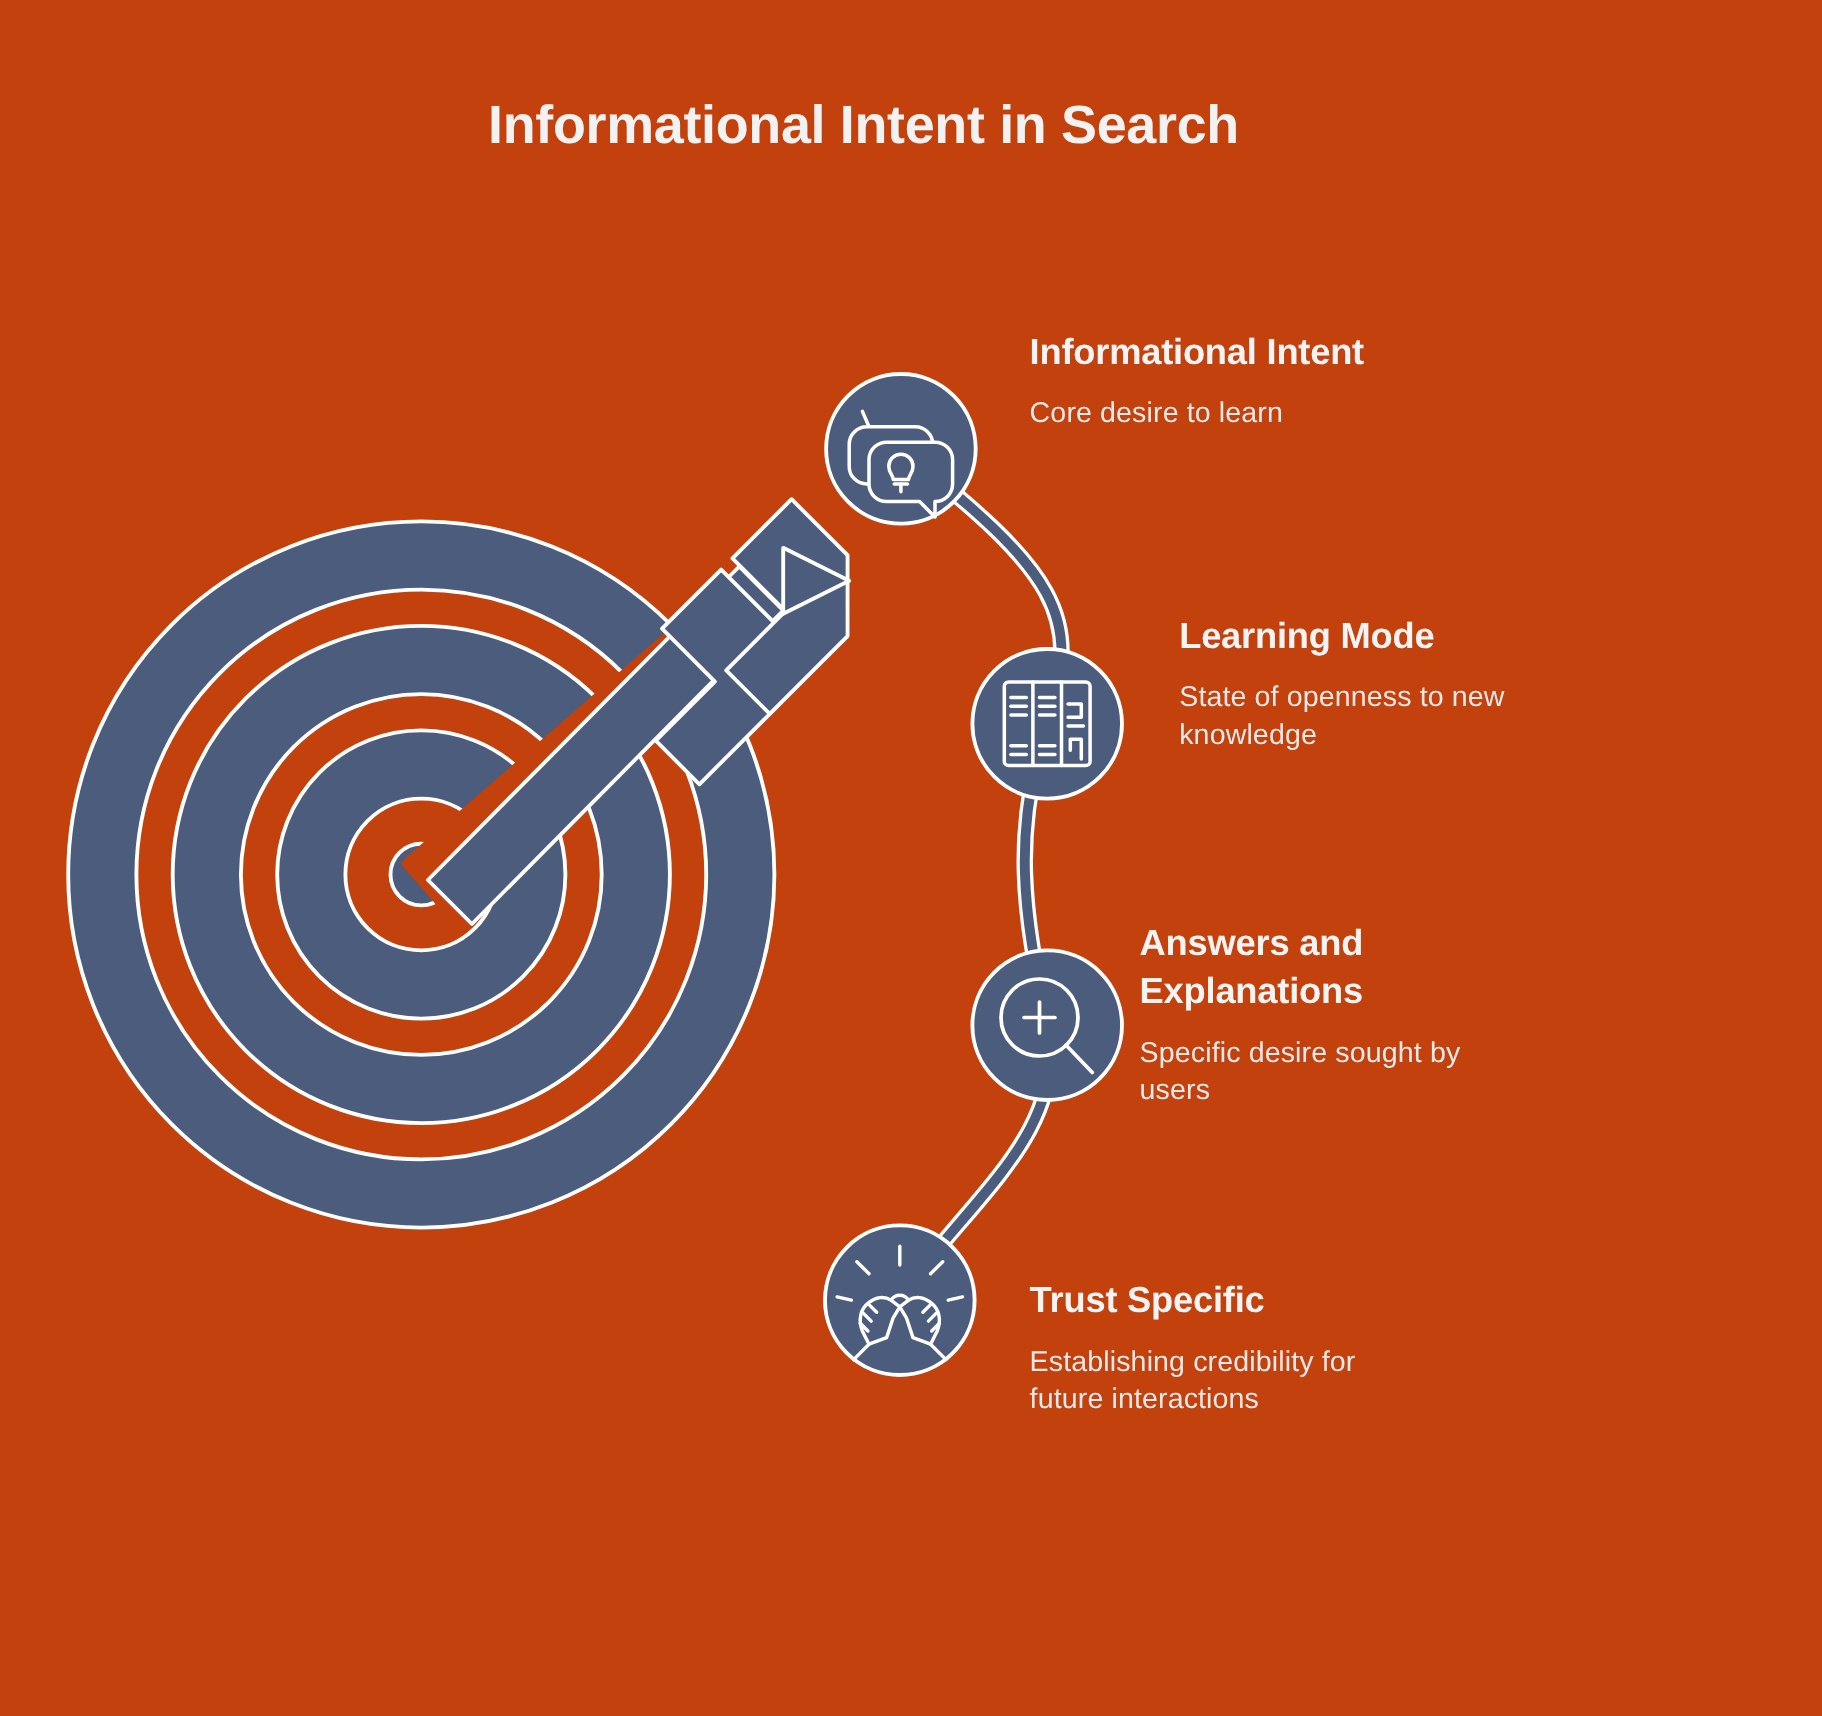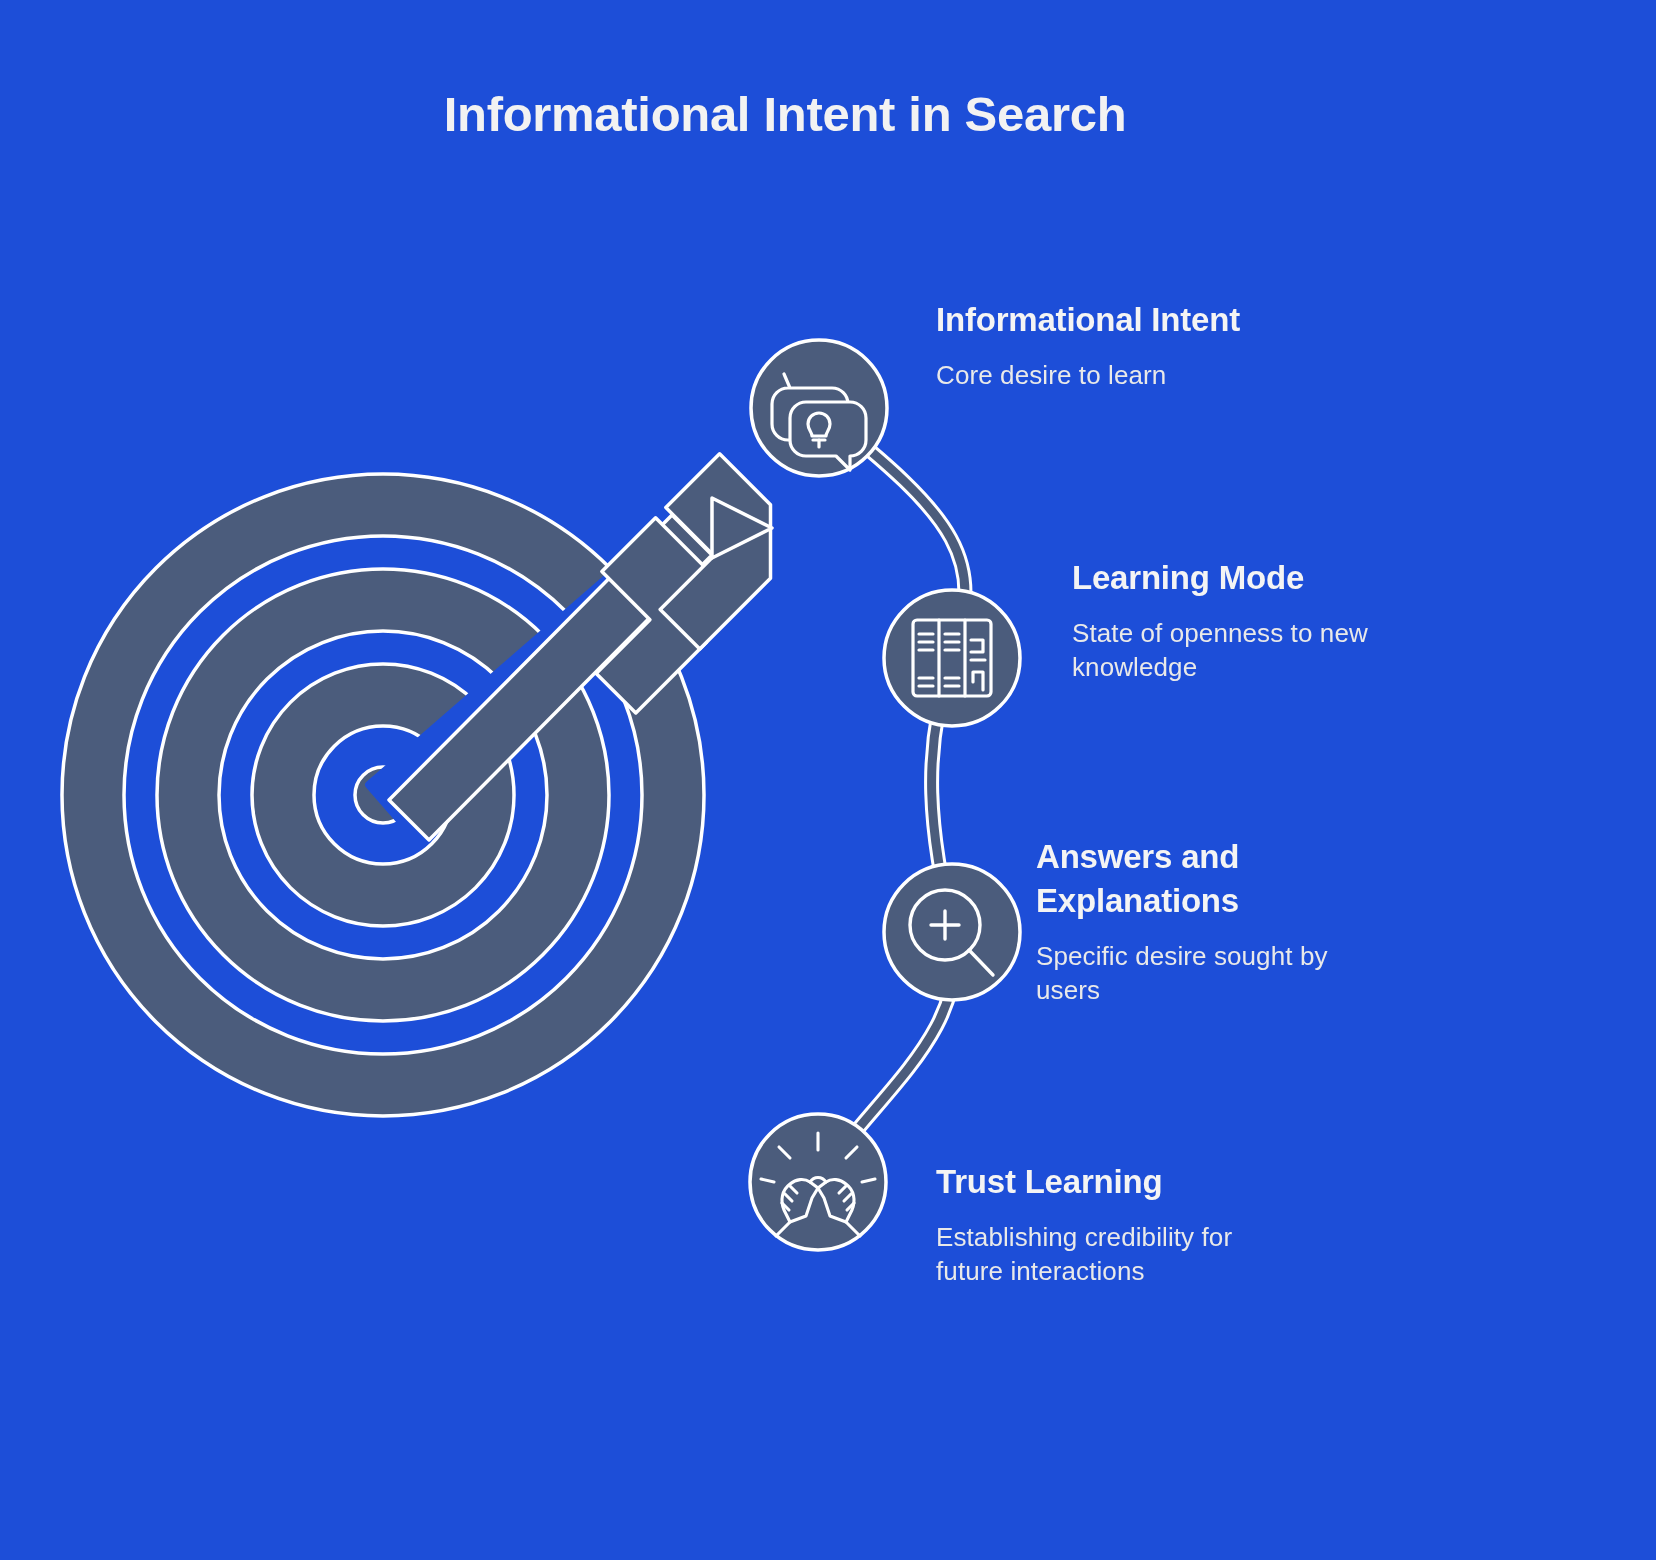--- a/index.html
+++ b/index.html
@@ -11,21 +11,21 @@
     width: 1656px;
     height: 1560px;
     overflow: hidden;
     font-family: "Liberation Sans", sans-serif;
     position: relative;
   }
   #stage {
     position: relative;
     width: 1656px;
     height: 1560px;
-    background: #1d4ed8;
+    background: #c2410c;
   }
   #page-title {
     position: absolute;
     left: 0;
     top: 88px;
     width: 1570px;
     text-align: center;
     color: #f2f2f2;
     font-size: 49px;
     font-weight: 700;
@@ -227,18 +227,18 @@
   </div>
 
   <div class="node-text" id="node-2">
     <div class="node-title">Answers and
 Explanations</div>
     <div class="node-desc">Specific desire sought by
 users</div>
   </div>
 
   <div class="node-text" id="node-3">
-    <div class="node-title">Trust Learning</div>
+    <div class="node-title">Trust Specific</div>
     <div class="node-desc">Establishing credibility for
 future interactions</div>
   </div>
 
 </div>
 
 </body></html>

